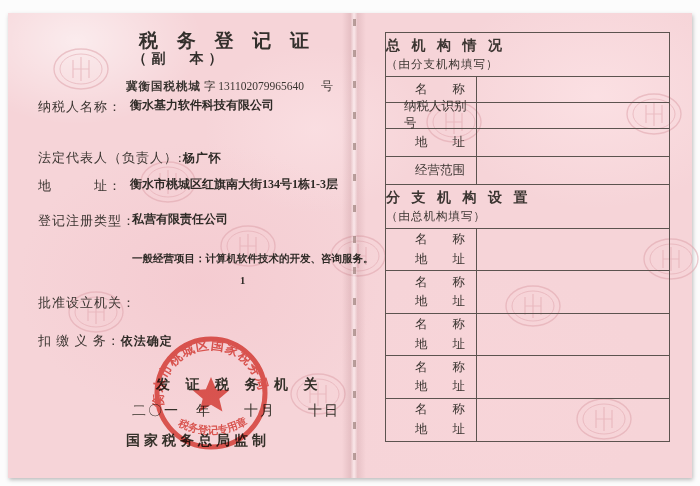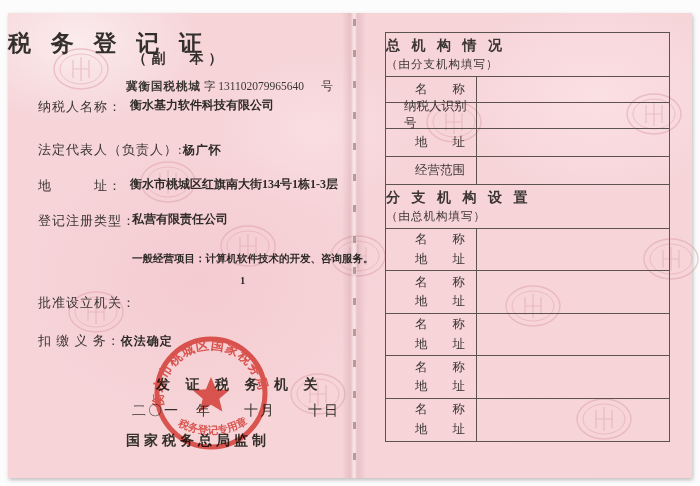--- a/index.html
+++ b/index.html
@@ -18,21 +18,21 @@
       radial-gradient(ellipse 160px 120px at 45% 25%, rgba(252,228,231,0.6), transparent 70%),
       #f6d4d8;
     box-shadow:1px 2px 4px rgba(0,0,0,0.25);
   }
   .wm{position:absolute;opacity:0.55;}
   .fold{position:absolute;left:334px;top:0;width:24px;height:100%;
     background:linear-gradient(90deg, rgba(0,0,0,0) 0%, rgba(146,85,92,0.16) 35%, rgba(255,255,255,0.45) 50%, rgba(146,85,92,0.14) 65%, rgba(0,0,0,0) 100%);}
   .stitches{position:absolute;left:345px;top:6px;width:3px;height:453px;
     background:repeating-linear-gradient(180deg, rgba(120,88,80,0.5) 0 7px, transparent 7px 31px);}
   .abs{position:absolute;white-space:nowrap;}
-  .title{left:0;top:15px;width:308px;text-align:left;font-size:23px;font-weight:bold;letter-spacing:7px;color:#332f2c;}
+  .title{left:0;top:15px;width:308px;text-align:right;font-size:19px;font-weight:bold;letter-spacing:7px;color:#332f2c;}
   .subtitle{left:0;top:37px;width:344px;text-align:center;font-size:14px;font-weight:bold;letter-spacing:5px;color:#332f2c;}
   .serialline{left:118px;top:66px;font-size:11.5px;color:#3a3531;}
   .serialline .pfx{font-weight:bold;letter-spacing:1px;}
   .serialsuffix{left:313px;top:65px;font-size:12px;color:#3a3531;}
   .flabel{font-size:13px;color:#3b3531;letter-spacing:1px;}
   .fvalue{font-size:12px;color:#2e2a26;font-weight:600;}
   .small{font-size:10.5px;font-weight:600;letter-spacing:0;}
   .issuer{left:148px;top:363px;font-size:14px;letter-spacing:6px;color:#343029;font-weight:700;}
   .dateline{left:124px;top:389px;font-size:14px;letter-spacing:2px;color:#343029;}
   .footerline{left:118px;top:419px;font-size:14px;letter-spacing:4px;color:#343029;font-weight:600;font-family:Liberation Mono, monospace;}
@@ -105,21 +105,21 @@
   <div class="abs serialline">
     <span class="pfx">冀衡国税桃城</span>
     <span>字</span>
     <span>131102079965640</span>
   </div>
   <div class="abs serialsuffix">号</div>
 
   <div class="abs flabel" style="left:30px;top:85px">纳税人名称：</div>
   <div class="abs fvalue" style="left:122px;top:84px">衡水基力软件科技有限公司</div>
 
-  <div class="abs flabel" style="left:30px;top:128px">
+  <div class="abs flabel" style="left:30px;top:136px">
     <span>法定代表人（负责人）:</span><span class="fvalue">杨广怀</span>
   </div>
 
   <div class="abs flabel" style="left:30px;top:164px">地　　　址：</div>
   <div class="abs fvalue" style="left:122px;top:163px">衡水市桃城区红旗南大街134号1栋1-3层</div>
 
   <div class="abs flabel" style="left:30px;top:199px">登记注册类型：</div>
   <div class="abs fvalue" style="left:124px;top:198px">私营有限责任公司</div>
 
   <div class="abs fvalue small" style="left:124px;top:239px">一般经营项目：计算机软件技术的开发、咨询服务。</div>

